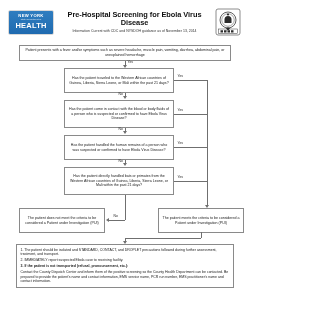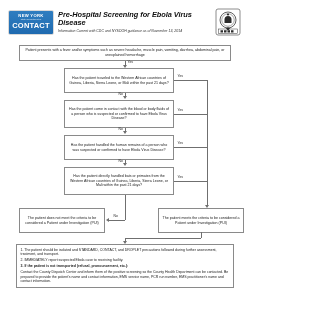--- a/index.html
+++ b/index.html
@@ -64,22 +64,22 @@
   .logo-l3 {
     color: #ffffff;
     font-size: 7.5px;
     font-weight: bold;
     line-height: 1;
     letter-spacing: 0.2px;
   }
 
   .title-wrap {
     flex: 1 1 auto;
+    text-align: center;
     padding: 0 4px;
-    font-style: italic;
   }
   .doc-title {
     font-size: 7.4px;
     font-weight: bold;
     color: #111;
     line-height: 1.15;
     letter-spacing: -0.05px;
   }
   .doc-subtitle {
     font-size: 3.5px;
@@ -197,21 +197,21 @@
 </head>
 <body>
 
 <div class="page">
 
   <div class="header">
 
     <div class="logo">
       <span class="logo-l1">NEW YORK</span>
       <span class="logo-l2">state department of</span>
-      <span class="logo-l3">CONTACT</span>
+      <span class="logo-l3">HEALTH</span>
     </div>
 
     <div class="title-wrap">
       <div class="doc-title">Pre-Hospital Screening for Ebola Virus Disease</div>
       <div class="doc-subtitle">Information Current with CDC and NYSDOH guidance as of November 13, 2014</div>
     </div>
 
     <svg class="seal" viewBox="0 0 52 56">
       <rect x="2" y="2" width="48" height="52" rx="4" fill="#ffffff" stroke="#6f6f6f" stroke-width="1.6"></rect>
       <circle cx="26" cy="24" r="16" fill="none" stroke="#3a3a3a" stroke-width="1.6"></circle>

